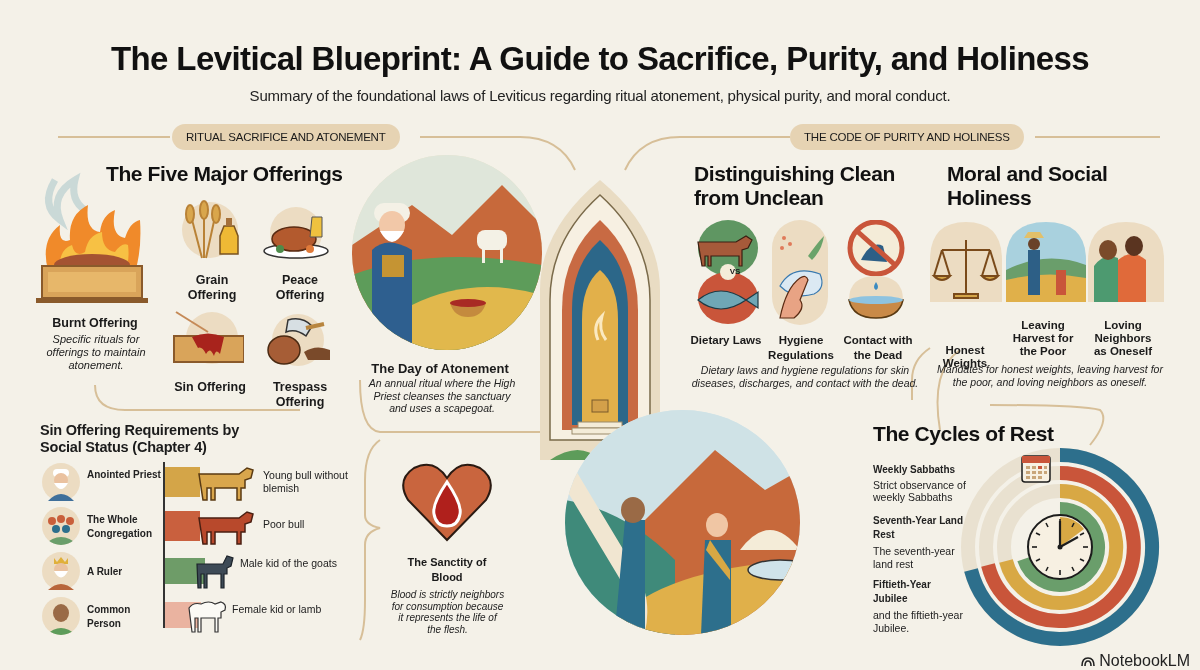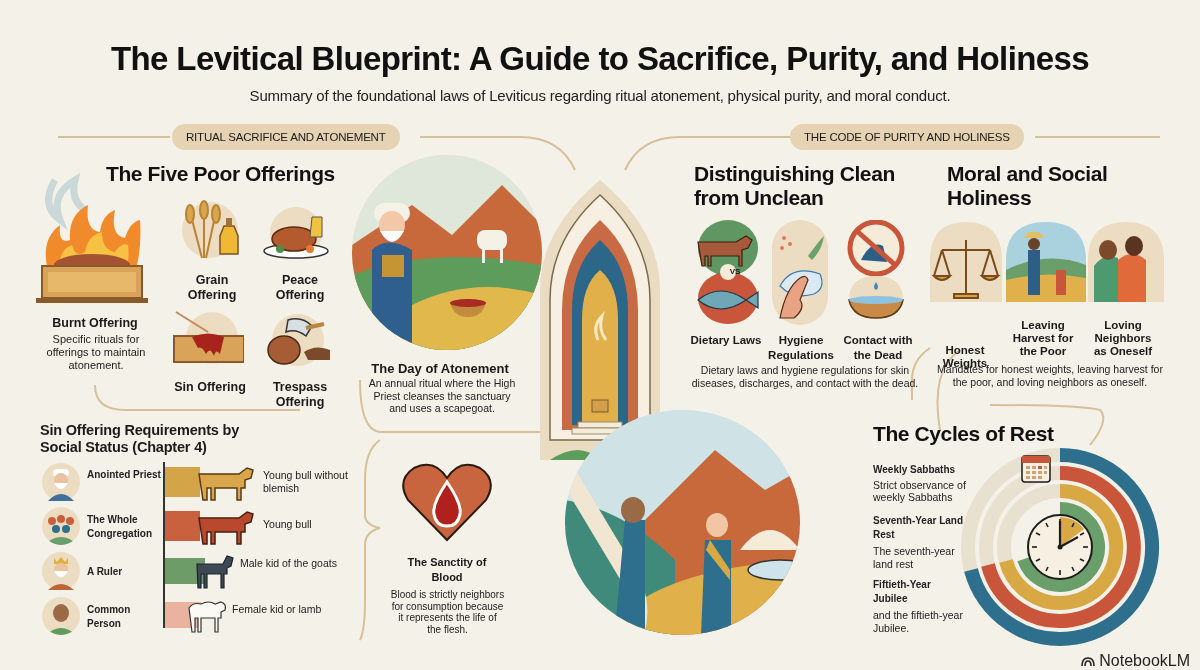--- a/index.html
+++ b/index.html
@@ -20,21 +20,21 @@
     font-size: 15px; color: #222; letter-spacing: -0.2px;
   }
   .pill {
     height: 26px; line-height: 26px; padding: 0 14px;
     background: #e6d3b3; border-radius: 13px;
     font-size: 11.5px; font-weight: 400; letter-spacing: -0.2px; color: #1a1a1a;
     white-space: nowrap;
   }
   .h2 { font-weight: 700; font-size: 21px; letter-spacing: -0.4px; line-height: 24px; color: #111; }
   .h3 { font-weight: 700; font-size: 12.5px; line-height: 15px; color: #1a1a1a; text-align: center; }
-  .desc { font-size: 11px; line-height: 13px; color: #222; text-align: center; }
+  .desc { font-size: 11px; line-height: 13px; color: #222; text-align: center; font-style: italic; }
   .lbl { font-size: 10px; font-weight: 700; line-height: 13.5px; color: #222; }
   .small { font-size: 10.5px; line-height: 12.5px; color: #222; }
   svg { display: block; }
   .circle-bg { border-radius: 50%; background: #ecdcc2; }
 </style>
 </head>
 <body>
 
 <svg class="abs" style="left:0;top:0" width="1200" height="670">
   <g fill="none" stroke="#d7bf98" stroke-width="2">
@@ -50,21 +50,21 @@
     <path d="M930 348 Q912 360 912 380 V400"></path>
   </g>
 </svg>
 
 <div class="abs title">The Levitical Blueprint: A Guide to Sacrifice, Purity, and Holiness</div>
 <div class="abs subtitle">Summary of the foundational laws of Leviticus regarding ritual atonement, physical purity, and moral conduct.</div>
 
 <div class="abs pill" style="left:172px;top:124px">RITUAL SACRIFICE AND ATONEMENT</div>
 <div class="abs pill" style="left:790px;top:124px">THE CODE OF PURITY AND HOLINESS</div>
 
-<div class="abs h2" style="left:106px;top:162px">The Five Poor Offerings</div>
+<div class="abs h2" style="left:106px;top:162px">The Five Major Offerings</div>
 
 <div class="abs" style="left:30px;top:160px;width:130px;height:150px">
   <svg width="130" height="150" viewBox="0 0 130 150">
     <path d="M25 20 Q10 45 30 60 Q20 35 45 20 Q40 40 55 50" fill="none" stroke="#b8cfd0" stroke-width="7" opacity="0.7"></path>
     <path d="M18 110 Q10 80 30 65 Q28 85 40 80 Q38 55 58 45 Q55 70 70 72 Q72 55 85 50 Q80 75 95 78 Q100 62 110 60 Q112 90 105 112 Z" fill="#f08a2a"></path>
     <path d="M30 110 Q28 90 42 85 Q45 98 55 92 Q58 75 72 72 Q72 90 85 92 Q92 82 98 85 Q100 100 95 112 Z" fill="#f7c144"></path>
     <ellipse cx="62" cy="105" rx="38" ry="11" fill="#a45332"></ellipse>
     <rect x="12" y="106" width="100" height="32" fill="#d9a45a" stroke="#8a5a2b" stroke-width="2"></rect>
     <rect x="18" y="112" width="88" height="20" fill="#e7b76a"></rect>
     <rect x="6" y="138" width="112" height="5" fill="#8a5a2b"></rect>
@@ -211,21 +211,21 @@
       <path d="M2 38 Q19 22 36 38 Z" fill="#6a9e6b"></path>
     </svg>
 </div>
 <div class="abs lbl" style="left:87px;top:513px;width:80px">The Whole Congregation</div>
 <div class="abs" style="left:165px;top:511px;width:35px;height:30px;background:#c9603e"></div>
 <div class="abs" style="left:195px;top:504px;width:62px;height:42px">
   <svg width="62" height="42" viewBox="0 0 62 42">
       <path d="M4 14 h40 l8 -6 l6 2 l-2 8 l-6 2 v8 h-4 v12 h-4 v-12 h-22 v12 h-4 v-12 h-4 v12 h-4 z" fill="#b8492c" stroke="#4a1f12" stroke-width="1.5"></path>
     </svg>
 </div>
-<div class="abs small" style="left:263px;top:518px;width:100px">Young bull</div>
+<div class="abs small" style="left:263px;top:518px;width:100px">Poor bull</div>
 
 <div class="abs circle-bg" style="left:42px;top:552px;width:38px;height:38px">
   <svg width="38" height="38" viewBox="0 0 38 38">
       <path d="M12 6 l3 4 l4 -5 l4 5 l3 -4 v6 h-14 z" fill="#e0b03a"></path>
       <ellipse cx="19" cy="17" rx="7" ry="6" fill="#eac2a0"></ellipse>
       <path d="M12 19 Q19 32 26 19 Z" fill="#fff"></path>
       <path d="M6 38 Q19 26 32 38 Z" fill="#b8653a"></path>
     </svg>
 </div>
 <div class="abs lbl" style="left:87px;top:565px;width:70px">A Ruler</div>

